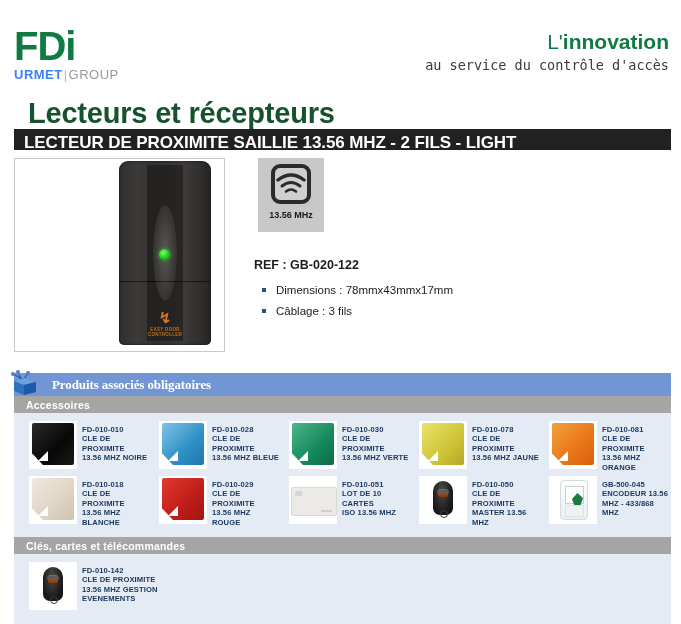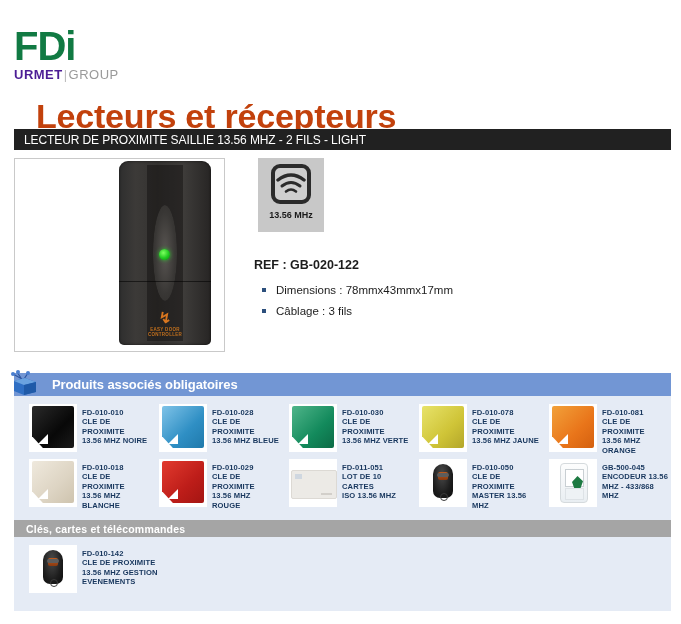--- a/index.html
+++ b/index.html
@@ -15,49 +15,49 @@
   .header{position:relative;height:95px;padding-left:7px;}
   .logo{position:absolute;left:14px;top:26px;}
   .logo-fdi{
     font-family:"Liberation Sans",sans-serif;
     font-size:40px;font-weight:bold;color:#117a43;
     letter-spacing:-1px;line-height:40px;
   }
   .logo-sub{
     margin-top:2px;font-size:13px;letter-spacing:0.5px;line-height:14px;
   }
-  .logo-sub .urmet{color:#4c1d95;font-weight:bold;}
+  .logo-sub .urmet{color:#3b82f6;font-weight:bold;}
   .logo-sub .bar{color:#bdbdbd;font-weight:normal;padding:0 1px;}
   .logo-sub .group{color:#9a9a9a;font-weight:normal;}
 
   .tagline{position:absolute;right:12px;top:30px;text-align:right;}
   .tagline-1{
     font-size:21px;line-height:24px;color:#117a43;font-weight:bold;
   }
   .tagline-1 .apos{font-weight:normal;}
   .tagline-2{
     font-family:"DejaVu Sans Mono",monospace;
     font-size:13.5px;line-height:18px;color:#3a3a3a;letter-spacing:0px;
     margin-top:2px;
   }
 
   
   .page-title{
-    position:absolute;left:36px;top:97px;
-    font-size:34px;font-weight:bold;color:#c2410c;letter-spacing:-0.2px;
+    position:absolute;left:28px;top:97px;
+    font-size:29px;font-weight:bold;color:#14532d;letter-spacing:-0.2px;
   }
 
   
   .product-bar{
     position:absolute;left:14px;top:129px;width:657px;height:21px;
     background:#212121;
   }
   .product-bar span{
     position:absolute;left:10px;top:4px;
-    color:#ffffff;font-size:12px;font-weight:normal;letter-spacing:-0.1px;
+    color:#ffffff;font-size:17px;font-weight:bold;letter-spacing:-0.1px;
   }
 
   
   .product-main{position:absolute;left:0;top:158px;width:681px;height:200px;}
 
   .photo-frame{
     position:absolute;left:14px;top:0;width:211px;height:194px;
     border:1px solid #c9c9c9;background:#fff;box-sizing:border-box;
     overflow:hidden;
   }
@@ -128,21 +128,21 @@
     content:"";position:absolute;left:4px;top:4px;width:4px;height:4px;background:#2c4f7c;
   }
 
   
   .assoc{position:absolute;left:14px;top:373px;width:657px;}
   .assoc-head{
     position:relative;height:23px;background:#7296d4;
   }
   .assoc-head .title{
     position:absolute;left:38px;top:4px;color:#ffffff;
-    font-size:13px;font-weight:bold;letter-spacing:-0.1px;
+    font-size:13px;font-weight:bold;letter-spacing:-0.1px;font-family:Liberation Serif, serif;
   }
   .box-icon{position:absolute;left:-6px;top:-3px;width:44px;height:28px;}
 
   .subhead{
     height:17px;background:#a5a5a5;position:relative;
   }
   .subhead span{
     position:absolute;left:12px;top:3px;color:#ffffff;
     font-size:10.5px;font-weight:bold;letter-spacing:0.2px;
   }
@@ -239,20 +239,24 @@
 
 <div class="header">
 
   <div class="logo">
     <div class="logo-fdi">FDi</div>
     <div class="logo-sub">
       <span class="urmet">URMET</span><span class="bar">|</span><span class="group">GROUP</span>
     </div>
   </div>
 
+  <div class="tagline">
+    <div class="tagline-1"><span class="apos">L'</span><span>innovation</span></div>
+    <div class="tagline-2">au service du contrôle d'accès</div>
+  </div>
 
 </div>
 
 <div class="page-title">Lecteurs et récepteurs</div>
 
 <div class="product-bar">
   <span>LECTEUR DE PROXIMITE SAILLIE 13.56 MHZ - 2 FILS - LIGHT</span>
 </div>
 
 <div class="product-main">
@@ -306,20 +310,23 @@
         <circle cx="10" cy="2" r="2" fill="#4a7fd0"></circle>
         <circle cx="20" cy="3" r="2" fill="#4a7fd0"></circle>
         <path d="M6 11 L17 8 L28 12 L28 22 L16 25 L6 21 Z" fill="#2f6fc4"></path>
         <path d="M6 11 L17 8 L28 12 L16 15 Z" fill="#6ba3e0"></path>
         <path d="M16 15 L28 12 L28 22 L16 25 Z" fill="#1f5aa8"></path>
       </svg>
     </span>
     <span class="title">Produits associés obligatoires</span>
   </div>
 
+  <div class="subhead">
+    <span>Accessoires</span>
+  </div>
 
   <div class="grid">
 
     <div class="row">
       <div class="cell">
         <div class="thumb">
             <span class="key k-noire">
               <span class="face"></span>
               <span class="hole"></span>
             </span>
@@ -410,21 +417,21 @@
           <span class="code">FD-010-029</span>
           <span class="code">CLE DE PROXIMITE</span>
           <span class="code">13.56 MHZ ROUGE</span>
         </div>
       </div>
       <div class="cell">
         <div class="thumb">
             <span class="card-iso"></span>
           </div>
         <div class="cell-txt">
-          <span class="code">FD-011-051</span>
+          <span class="code">FD-010-051</span>
           <span class="code">LOT DE 10 CARTES</span>
           <span class="code">ISO 13.56 MHZ</span>
         </div>
       </div>
       <div class="cell">
         <div class="thumb">
             <span class="fob">
               <span class="fob-btn"></span>
               <span class="fob-ring"></span>
             </span>

